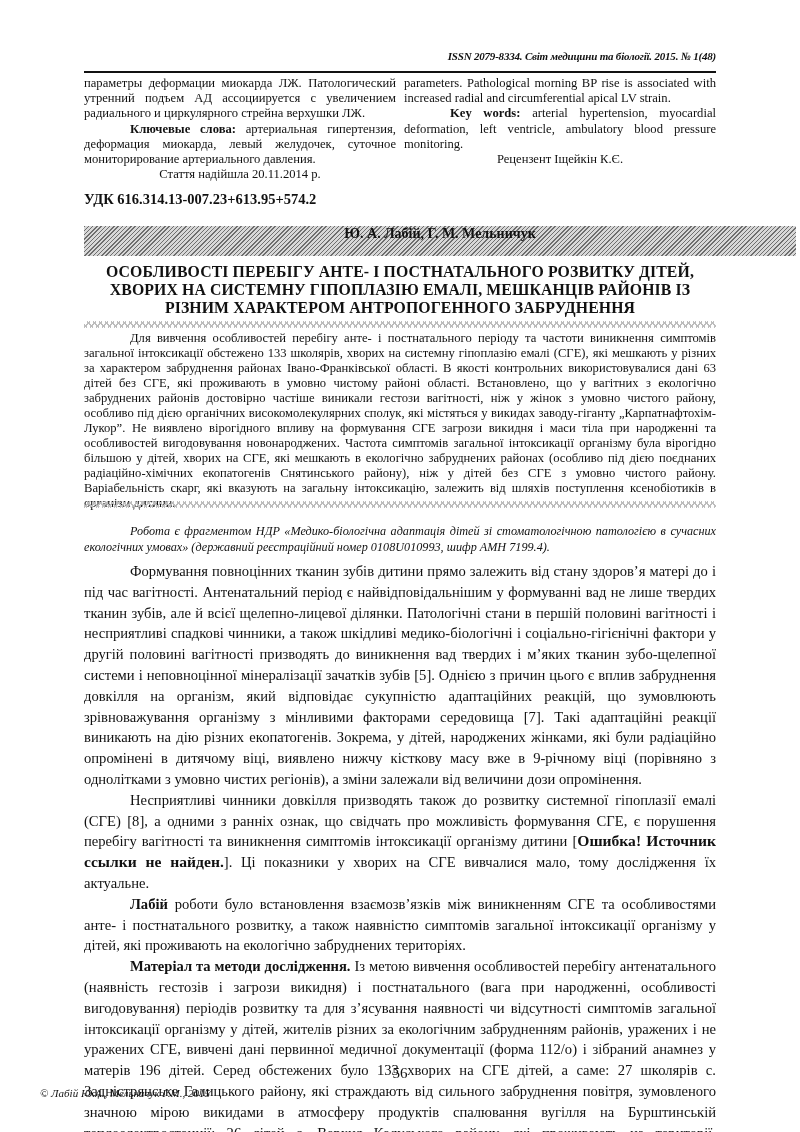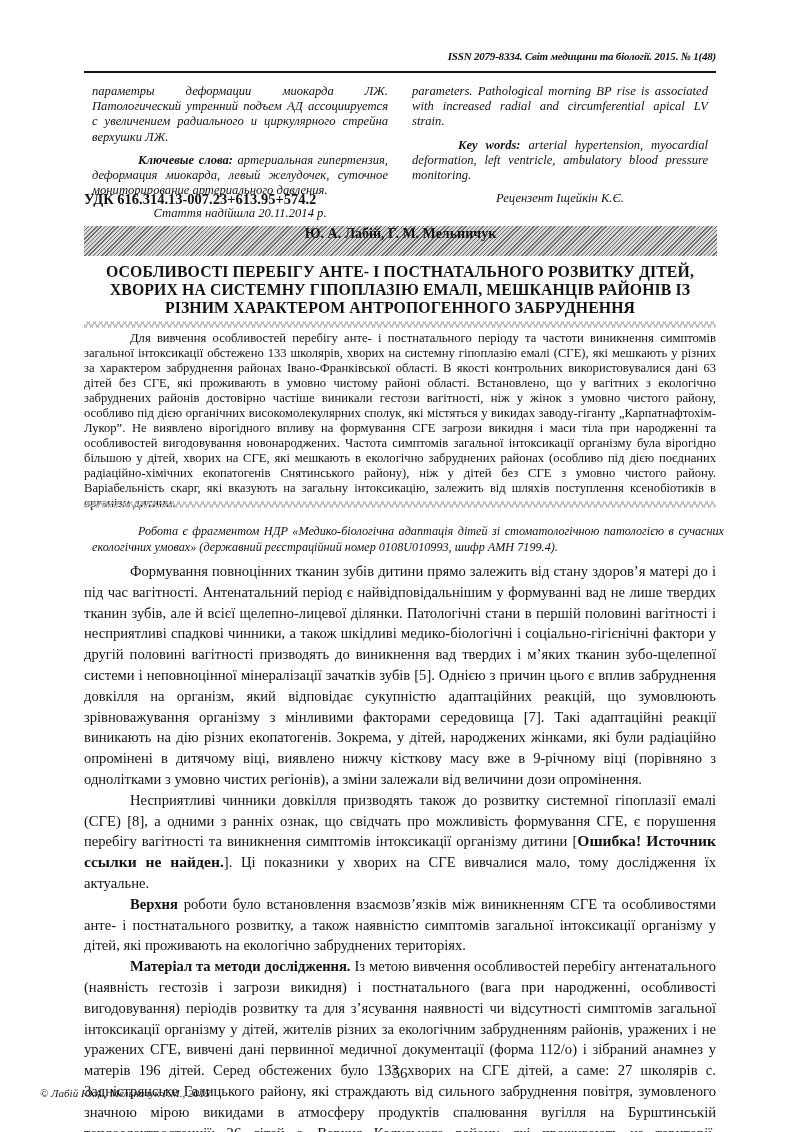--- a/index.html
+++ b/index.html
@@ -2,35 +2,35 @@
 <html><head>
 <meta charset="utf-8">
 <style>
   html, body { margin:0; padding:0; background:#ffffff; }
   body { width:800px; height:1132px; position:relative; overflow:hidden; font-family:"Liberation Serif", serif; color:#111; }
   .page { position:absolute; left:84px; top:0; width:632px; }
   .hdr { position:absolute; top:50px; left:0; width:632px; text-align:right; font-style:italic; font-weight:bold; font-size:11px; letter-spacing:-0.2px; }
   .hdr-rule { position:absolute; top:71px; left:0; width:632px; height:2px; background:#111; }
   .cols { position:absolute; top:76px; left:0; width:632px; display:flex; justify-content:space-between; font-size:12.6px; line-height:15.2px; }
   .col { width:312px; text-align:justify; }
-  .col p { margin:8px;font-style:italic; }
+  .col p { margin:0; }
   .ind { text-indent:46px; }
   .right { text-align:center; }
   .udk { position:absolute; top:191px; left:0; font-weight:bold; font-size:14.5px; }
-  .band { position:absolute; top:226px; left:0; width:633px; height:30px;
+  .band { position:absolute; top:226px; left:0; width:712px; height:30px;
     background:repeating-linear-gradient(135deg,#6e6e6e 0 1px,#d8d8d8 1px 3px);
     text-align:center; font-weight:bold; font-size:14px; line-height:15px; color:#111; }
   .title { position:absolute; top:263px; left:0; width:632px; text-align:center; font-weight:bold; font-size:15.8px; line-height:18px; letter-spacing:0.1px; }
   .zig { position:absolute; left:0; width:632px; height:7px;
     background:
       linear-gradient(135deg,transparent 45%,#bdbdbd 45% 60%,transparent 60%) 0 0/6px 7px repeat-x,
       linear-gradient(45deg,transparent 40%,#bdbdbd 40% 55%,transparent 55%) 3px 0/6px 7px repeat-x; }
   .abstract { position:absolute; top:331px; left:0; width:632px; font-size:12.6px; line-height:15px; text-align:justify; }
   .abstract p { margin:0; }
-  .note { position:absolute; top:524px; left:8px; width:632px; font-size:12.2px; line-height:15.5px; font-style:italic; text-align:justify; }
+  .note { position:absolute; top:524px; left:0; width:632px; font-size:12.2px; line-height:15.5px; font-style:italic; text-align:justify; }
   .note p { margin:0; text-indent:46px; }
   .body { position:absolute; top:561px; left:0; width:632px; font-size:14.6px; line-height:20.8px; text-align:justify; }
   .body p { margin:0; text-indent:46px; }
   .err { font-weight:bold; font-family:"Liberation Serif", serif; font-size:15.6px; }
   .pagenum { position:absolute; top:1065px; left:0; width:632px; text-align:center; font-size:15px; }
   .copy { position:absolute; top:1087px; left:-44px; font-size:11px; font-style:italic; }
 </style>
 </head>
 <body>
 
@@ -68,19 +68,19 @@
 
   <div class="zig" style="top:501px;"></div>
 
   <div class="note">
     <p>Робота є фрагментом НДР «Медико-біологічна адаптація дітей зі стоматологічною патологією в сучасних екологічних умовах» (державний реєстраційний номер 0108U010993, шифр АМН 7199.4).</p>
   </div>
 
   <div class="body">
     <p>Формування повноцінних тканин зубів дитини прямо залежить від стану здоров’я матері до і під час вагітності. Антенатальний період є найвідповідальнішим у формуванні вад не лише твердих тканин зубів, але й всієї щелепно-лицевої ділянки. Патологічні стани в першій половині вагітності і несприятливі спадкові чинники, а також шкідливі медико-біологічні і соціально-гігієнічні фактори у другій половині вагітності призводять до виникнення вад твердих і м’яких тканин зубо-щелепної системи і неповноцінної мінералізації зачатків зубів [5]. Однією з причин цього є вплив забруднення довкілля на організм, який відповідає сукупністю адаптаційних реакцій, що зумовлюють зрівноважування організму з мінливими факторами середовища [7]. Такі адаптаційні реакції виникають на дію різних екопатогенів. Зокрема, у дітей, народжених жінками, які були радіаційно опромінені в дитячому віці, виявлено нижчу кісткову масу вже в 9-річному віці (порівняно з однолітками з умовно чистих регіонів), а зміни залежали від величини дози опромінення.</p>
     <p><span>Несприятливі чинники довкілля призводять також до розвитку системної гіпоплазії емалі (СГЕ) [8], а одними з ранніх ознак, що свідчать про можливість формування СГЕ, є порушення перебігу вагітності та виникнення симптомів інтоксикації організму дитини [</span><span class="err">Ошибка! Источник ссылки не найден.</span><span>]. Ці показники у хворих на СГЕ вивчалися мало, тому дослідження їх актуальне.</span></p>
-    <p><b>Верхня</b><span> роботи було встановлення взаємозв’язків між виникненням СГЕ та особливостями анте- і постнатального розвитку, а також наявністю симптомів загальної інтоксикації організму у дітей, які проживають на екологічно забруднених територіях.</span></p>
+    <p><b>Лабій</b><span> роботи було встановлення взаємозв’язків між виникненням СГЕ та особливостями анте- і постнатального розвитку, а також наявністю симптомів загальної інтоксикації організму у дітей, які проживають на екологічно забруднених територіях.</span></p>
     <p><b>Матеріал та методи дослідження.</b><span> Із метою вивчення особливостей перебігу антенатального (наявність гестозів і загрози викидня) і постнатального (вага при народженні, особливості вигодовування) періодів розвитку та для з’ясування наявності чи відсутності симптомів загальної інтоксикації організму у дітей, жителів різних за екологічним забрудненням районів, уражених і не уражених СГЕ, вивчені дані первинної медичної документації (форма 112/о) і зібраний анамнез у матерів 196 дітей. Серед обстежених було 133 хворих на СГЕ дітей, а саме: 27 школярів с. Задністрянське Галицького району, які страждають від сильного забруднення повітря, зумовленого значною мірою викидами в атмосферу продуктів спалювання вугілля на Бурштинській теплоелектростанції; 26 дітей с. Верхня Калуського району, які проживають на території, забрудненій продуктами хімічної промисловості органічних високомолекулярних сполук від</span></p>
   </div>
 
   <div class="pagenum">56</div>
   <div class="copy">© Лабій Ю.А., Мельничук Г.М., 2015</div>
 </div>
 
 </body></html>

